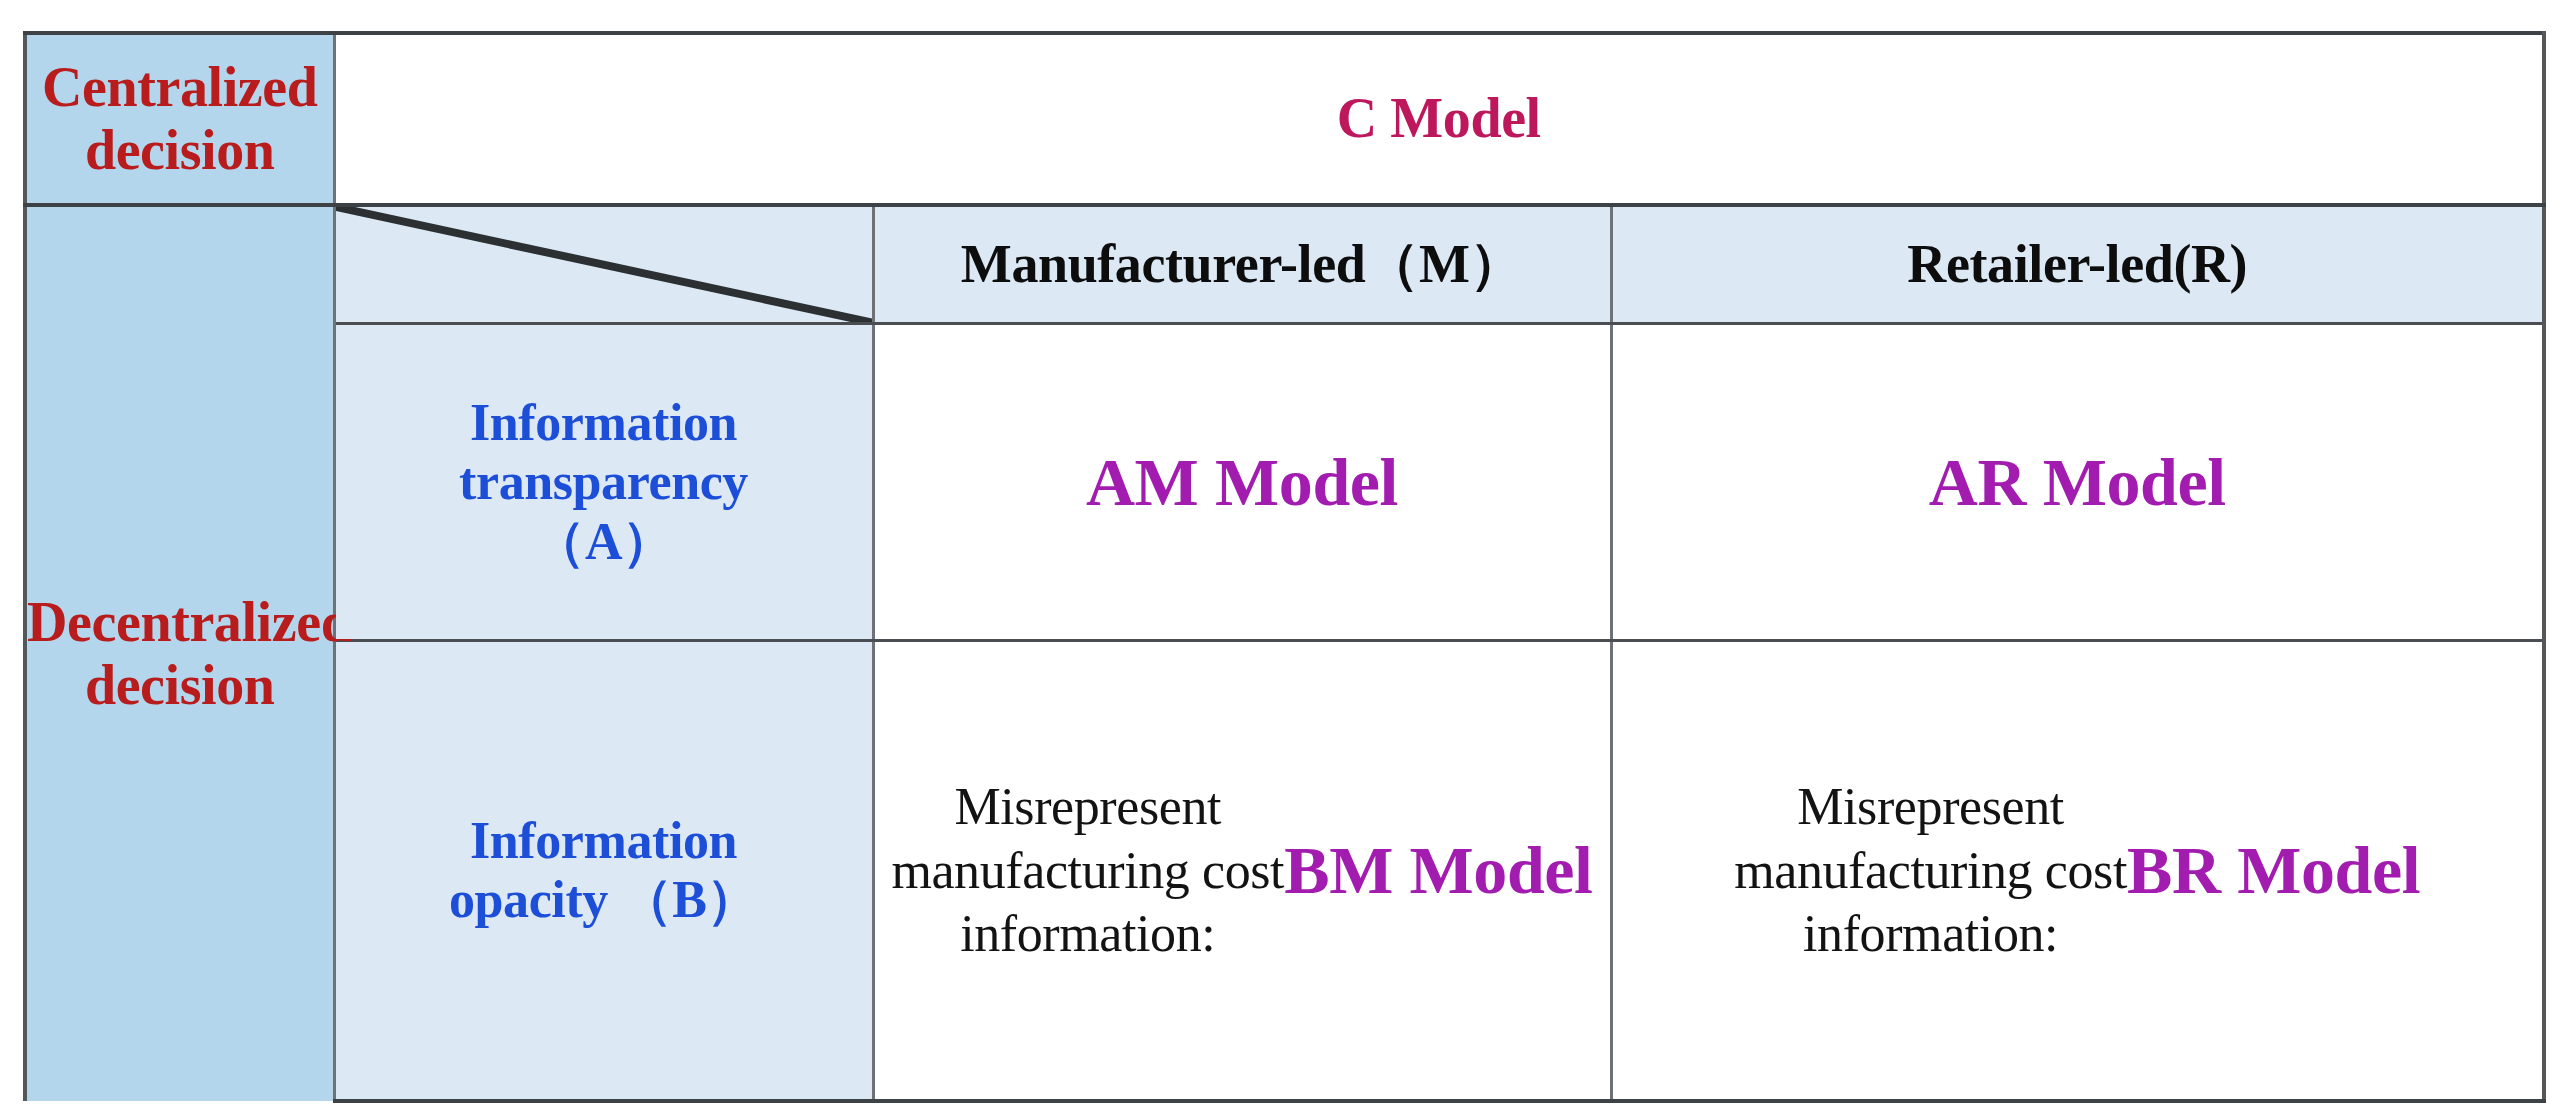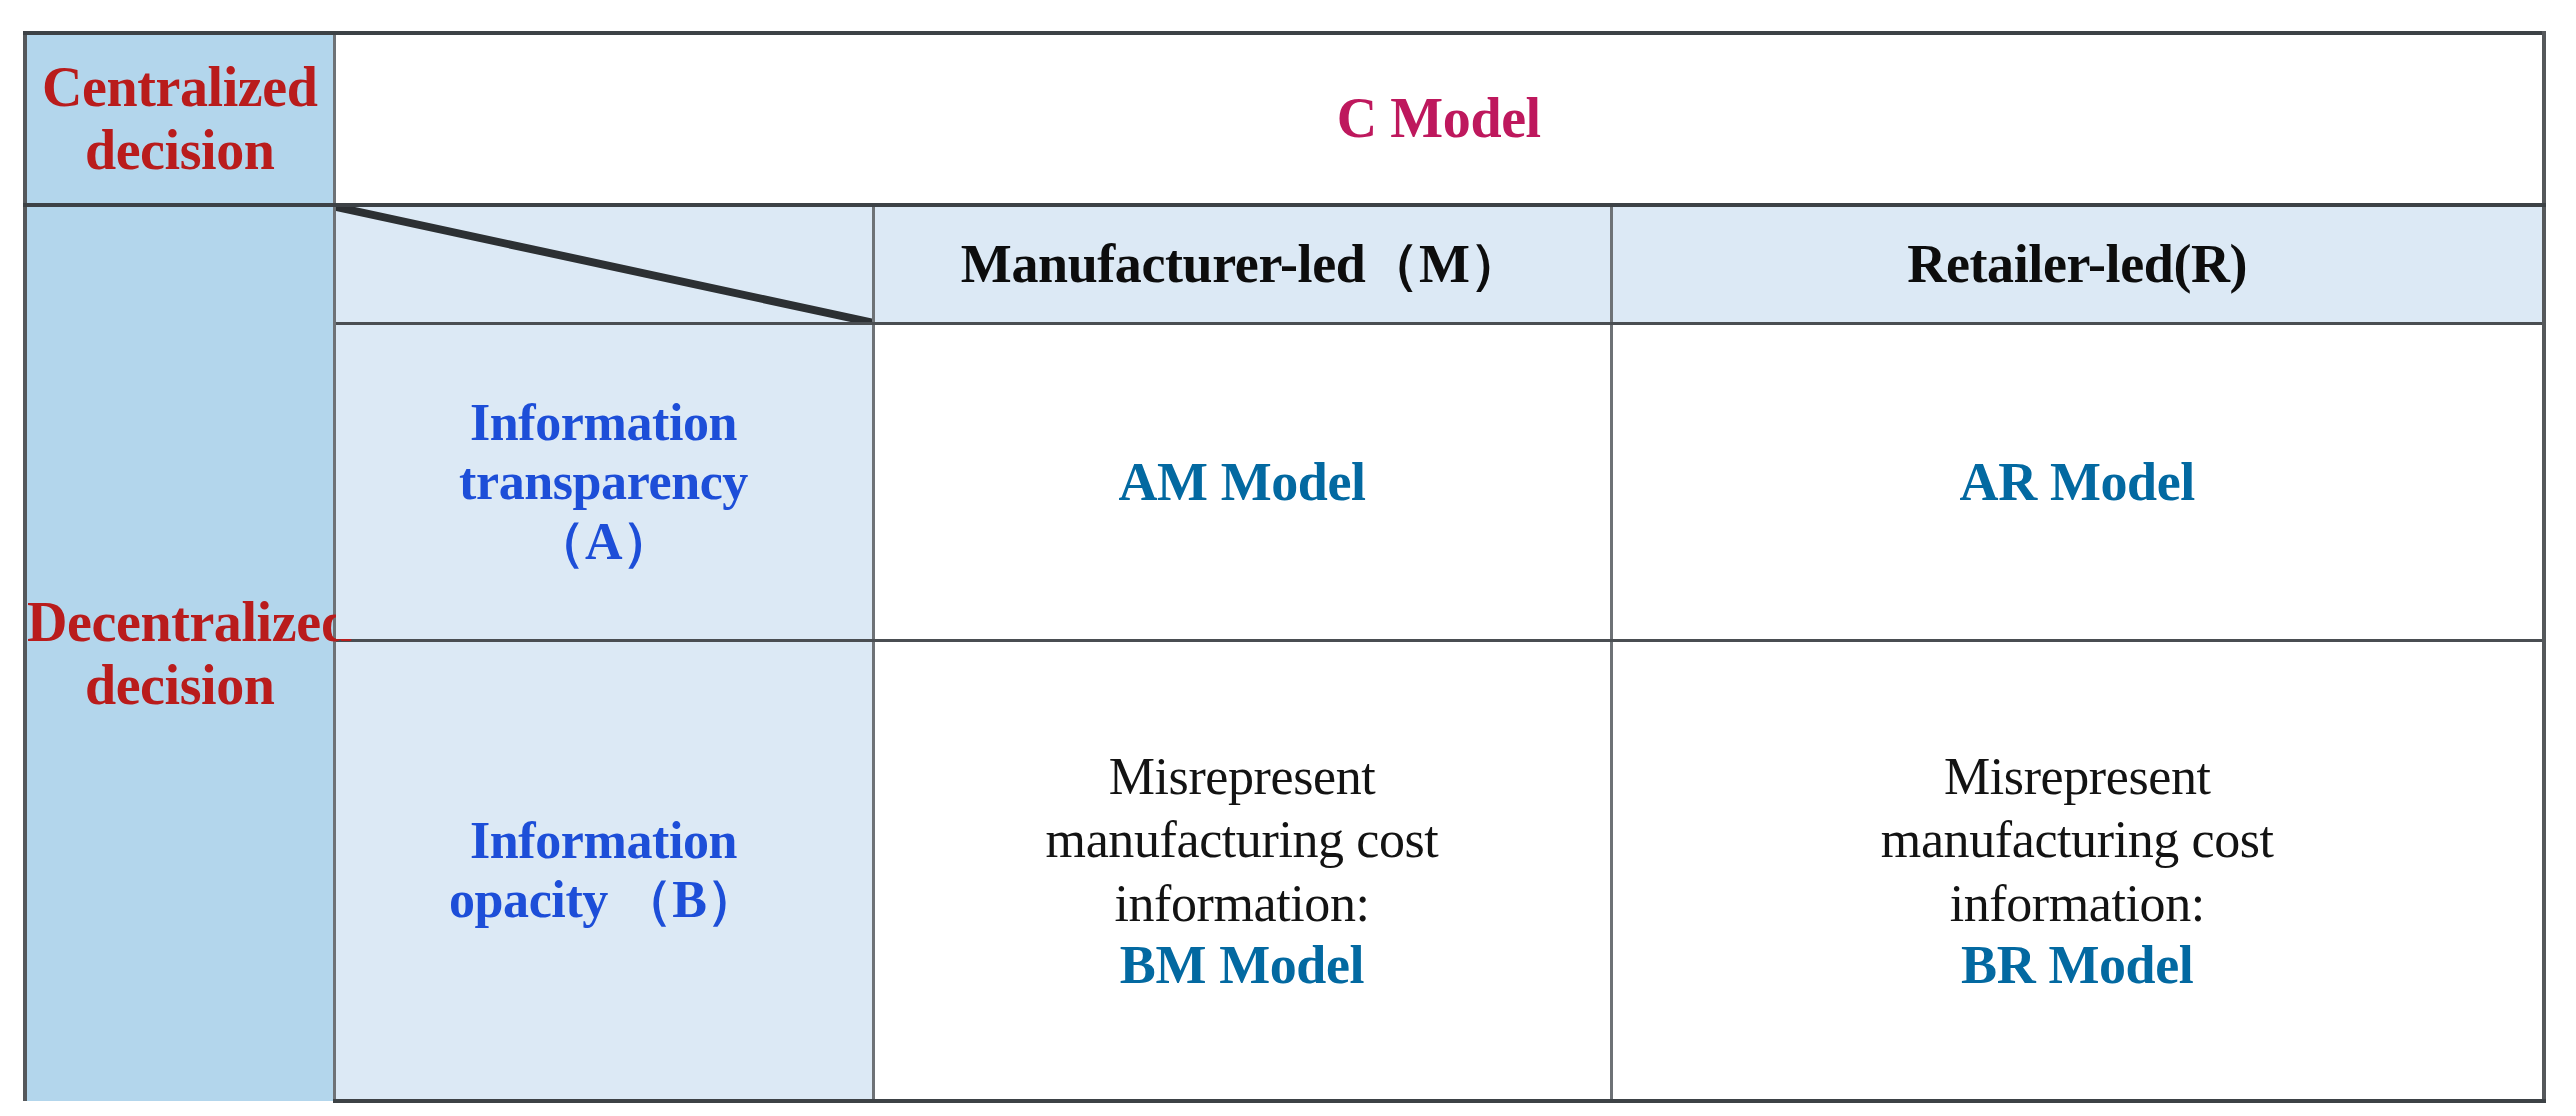--- a/index.html
+++ b/index.html
@@ -68,42 +68,42 @@
   }
   .hdr {
     font-weight: bold;
     font-size: 54px;
     line-height: 1.1;
     color: #0d0d0d;
     letter-spacing: -0.4px;
   }
   .model-red {
     font-weight: bold;
-    font-size: 54px;
+    font-size: 68px;
     line-height: 1.12;
-    color: #0369a1;
+    color: #a21caf;
     letter-spacing: -0.4px;
   }
   .model-red-lg {
     font-weight: bold;
     font-size: 56px;
     line-height: 1.12;
     color: #be185d;
     letter-spacing: -0.4px;
   }
   .plain {
     font-weight: normal;
     font-size: 52px;
     line-height: 1.22;
     color: #131313;
     letter-spacing: -0.4px;
   }
   .cellstack {
     display: flex;
-    flex-direction: column;
+    flex-direction: row;
     align-items: center;
     justify-content: center;
     width: 100%;
   }
 
   
   .diag-cell { overflow: hidden; }
   .diag-cell svg {
     position: absolute;
     left: 0; top: 0;

